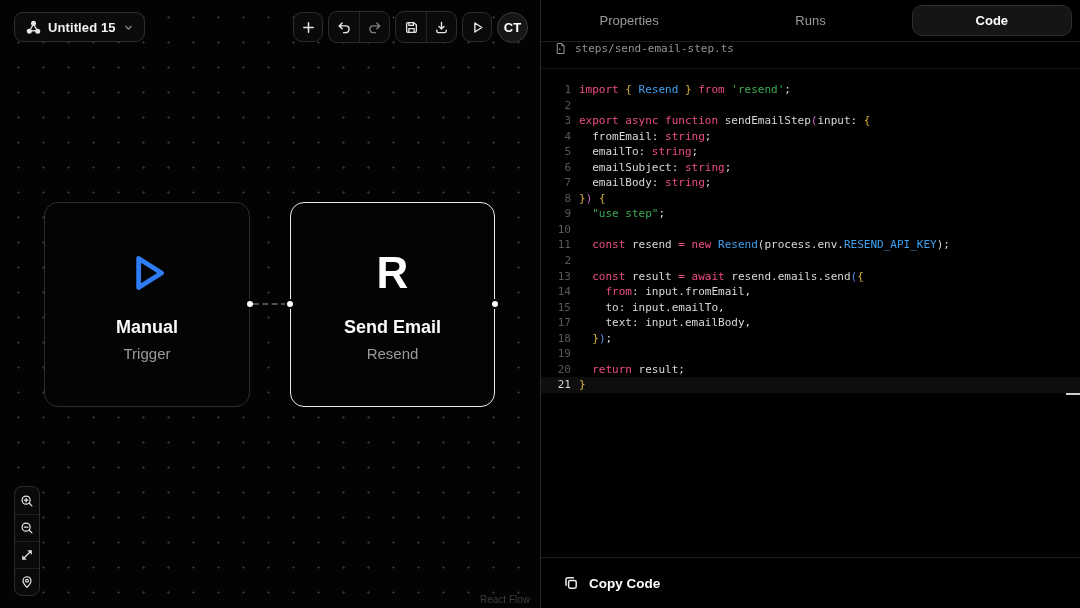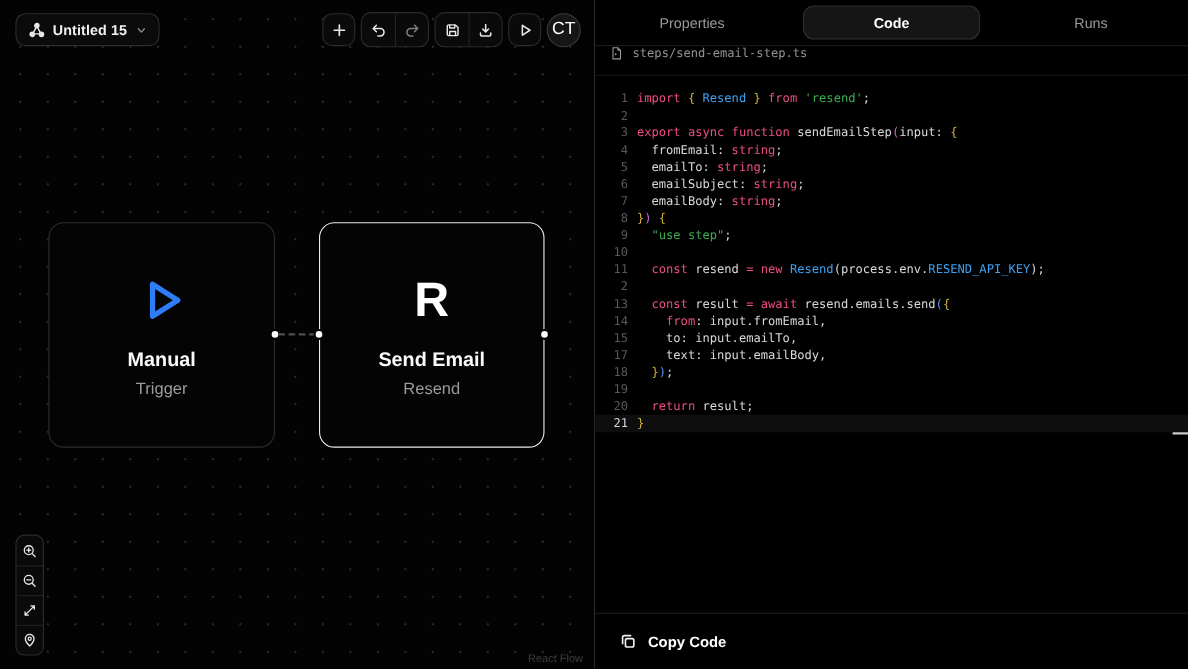--- a/index.html
+++ b/index.html
@@ -23,21 +23,21 @@
   .toolbar { position:absolute; right:12px; top:11px; display:flex; align-items:center; gap:5px; }
   .tbtn {
     width:30px; height:30px; border:1px solid #2c2c2c; border-radius:9px; background:#0a0a0a;
     display:flex; align-items:center; justify-content:center; cursor:pointer;
   }
   .tgroup { display:flex; border:1px solid #2c2c2c; border-radius:9px; background:#0a0a0a; overflow:hidden; }
   .tgroup .tcell { width:30px; height:30px; display:flex; align-items:center; justify-content:center; cursor:pointer; }
   .tgroup .tcell + .tcell { border-left:1px solid #232323; }
   .avatar {
     width:31px; height:31px; border-radius:50%; background:#161616; border:1px solid #3a3a3a;
-    color:#fff; font-size:16px; font-weight:400; display:flex; align-items:center; justify-content:center; cursor:pointer;
+    color:#fff; font-size:13px; font-weight:700; display:flex; align-items:center; justify-content:center; cursor:pointer;
   }
 
   
   .node {
     position:absolute; width:206px; height:205px; border-radius:14px;
     background:#040404; border:1px solid #2e2e2e;
     display:flex; flex-direction:column; align-items:center; justify-content:center;
   }
   .node.selected { border:1.5px solid #ececec; }
   .node .node-icon { height:52px; display:flex; align-items:center; justify-content:center; margin-bottom:18px; }
@@ -243,22 +243,22 @@
       </div>
     </div>
 
     <div class="attribution">React Flow</div>
   </div>
 
   <div class="panel">
 
     <div class="tabbar">
       <div class="tab">Properties</div>
+      <div class="tab">Runs</div>
       <div class="tab active">Code</div>
-      <div class="tab">Runs</div>
     </div>
 
     <div class="filebar">
       <span>
         <svg width="13" height="13" viewBox="0 0 16 16">
             <path d="M4 1.8 H9.6 L12.4 4.6 V14.2 H4 Z" stroke="#9a9a9a" stroke-width="1.2" fill="none" stroke-linejoin="round"></path>
             <path d="M9.6 1.8 V4.6 H12.4" stroke="#9a9a9a" stroke-width="1.2" fill="none" stroke-linejoin="round"></path>
             <circle cx="7" cy="9" r="1" fill="#9a9a9a"></circle>
           </svg>
       </span>

